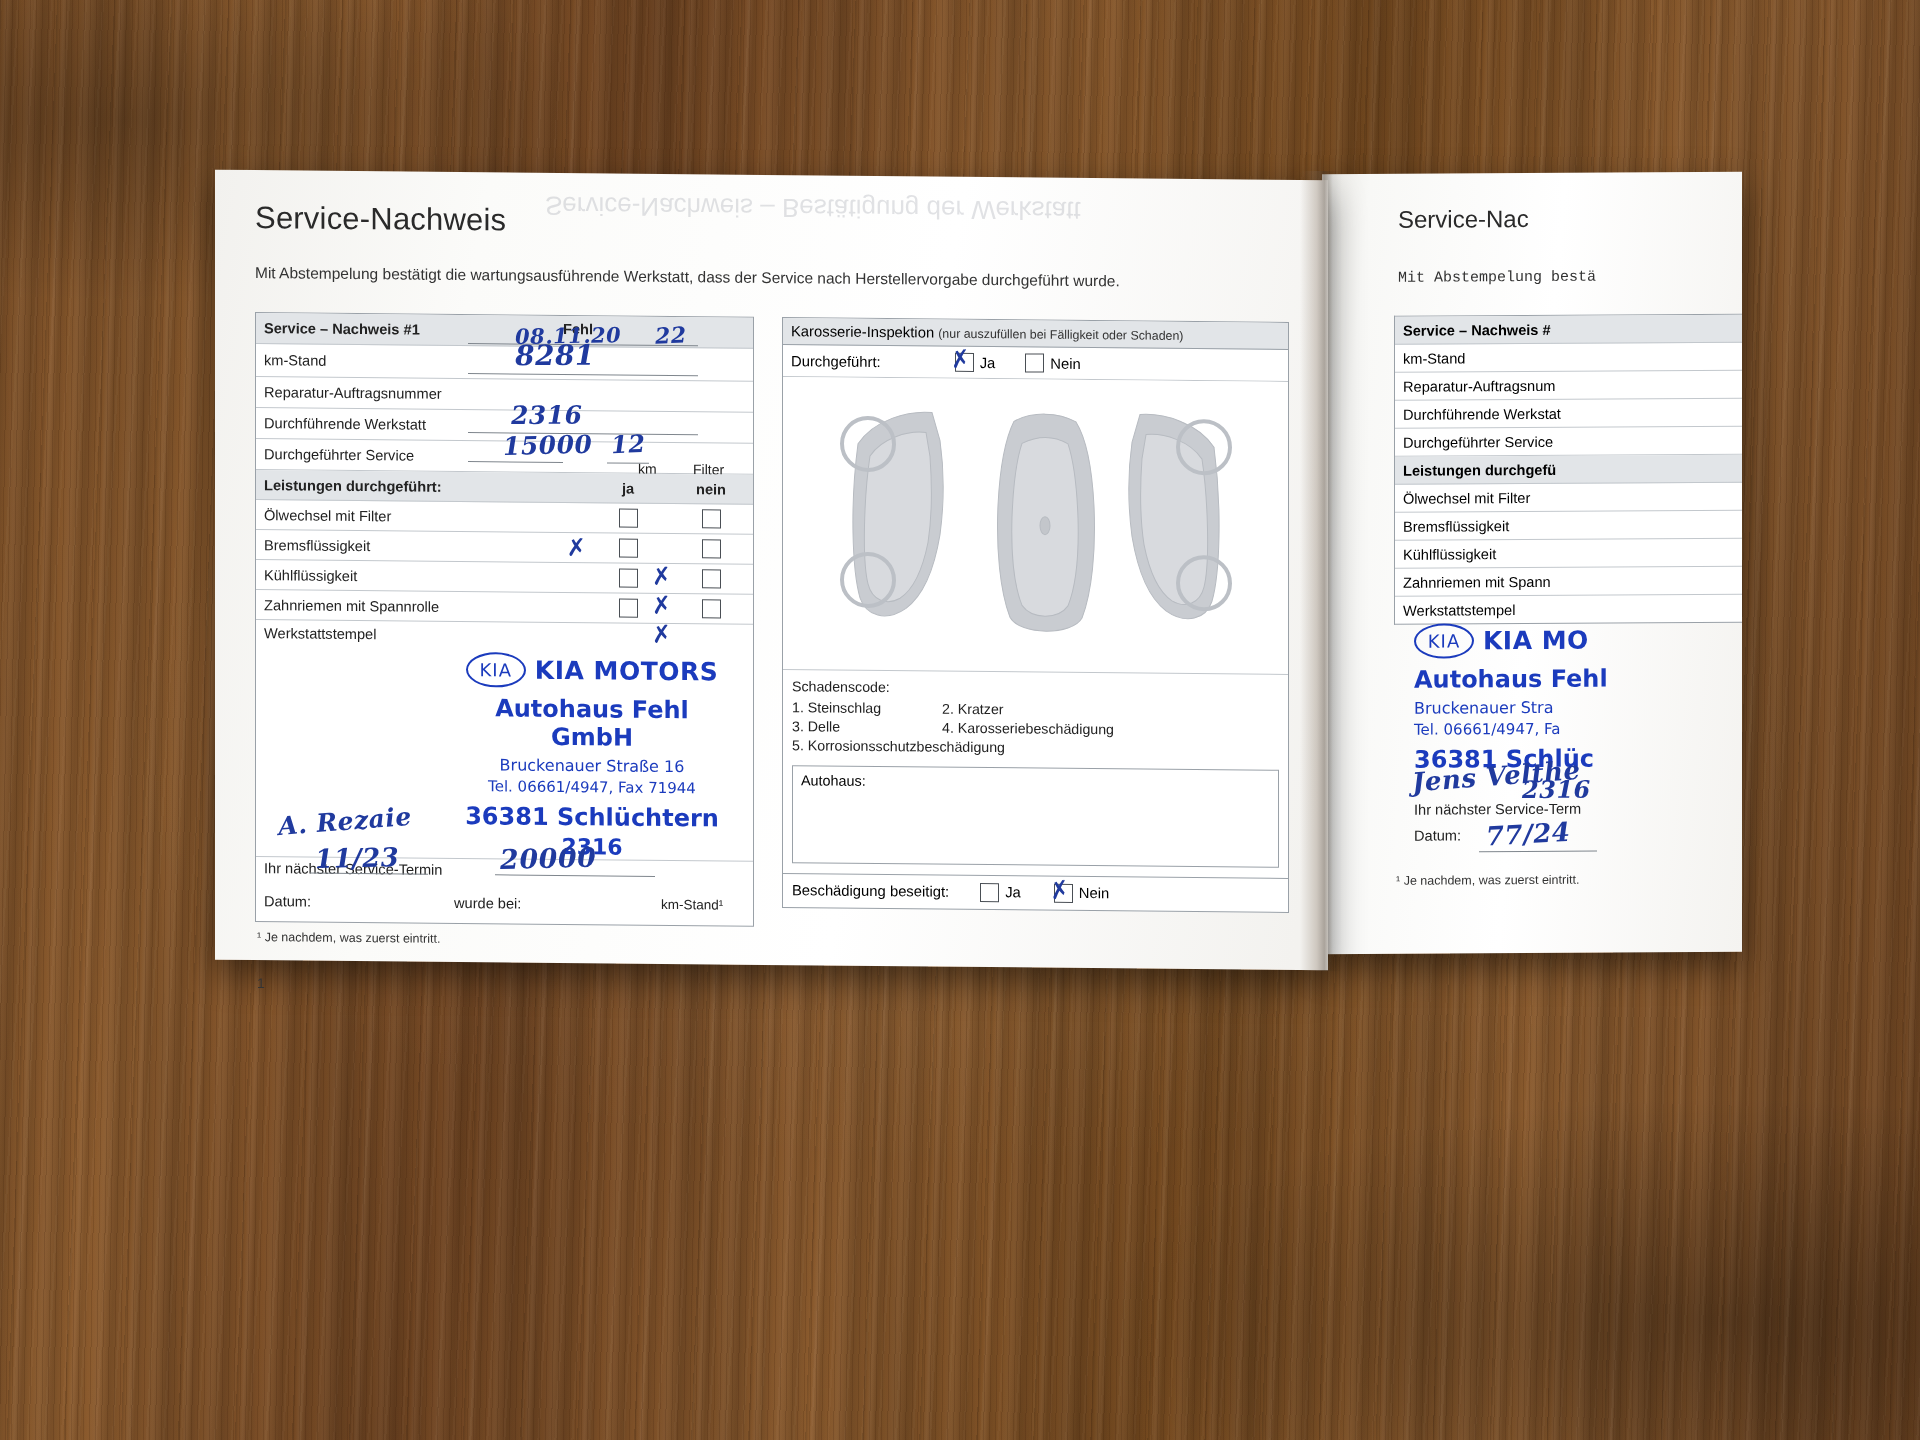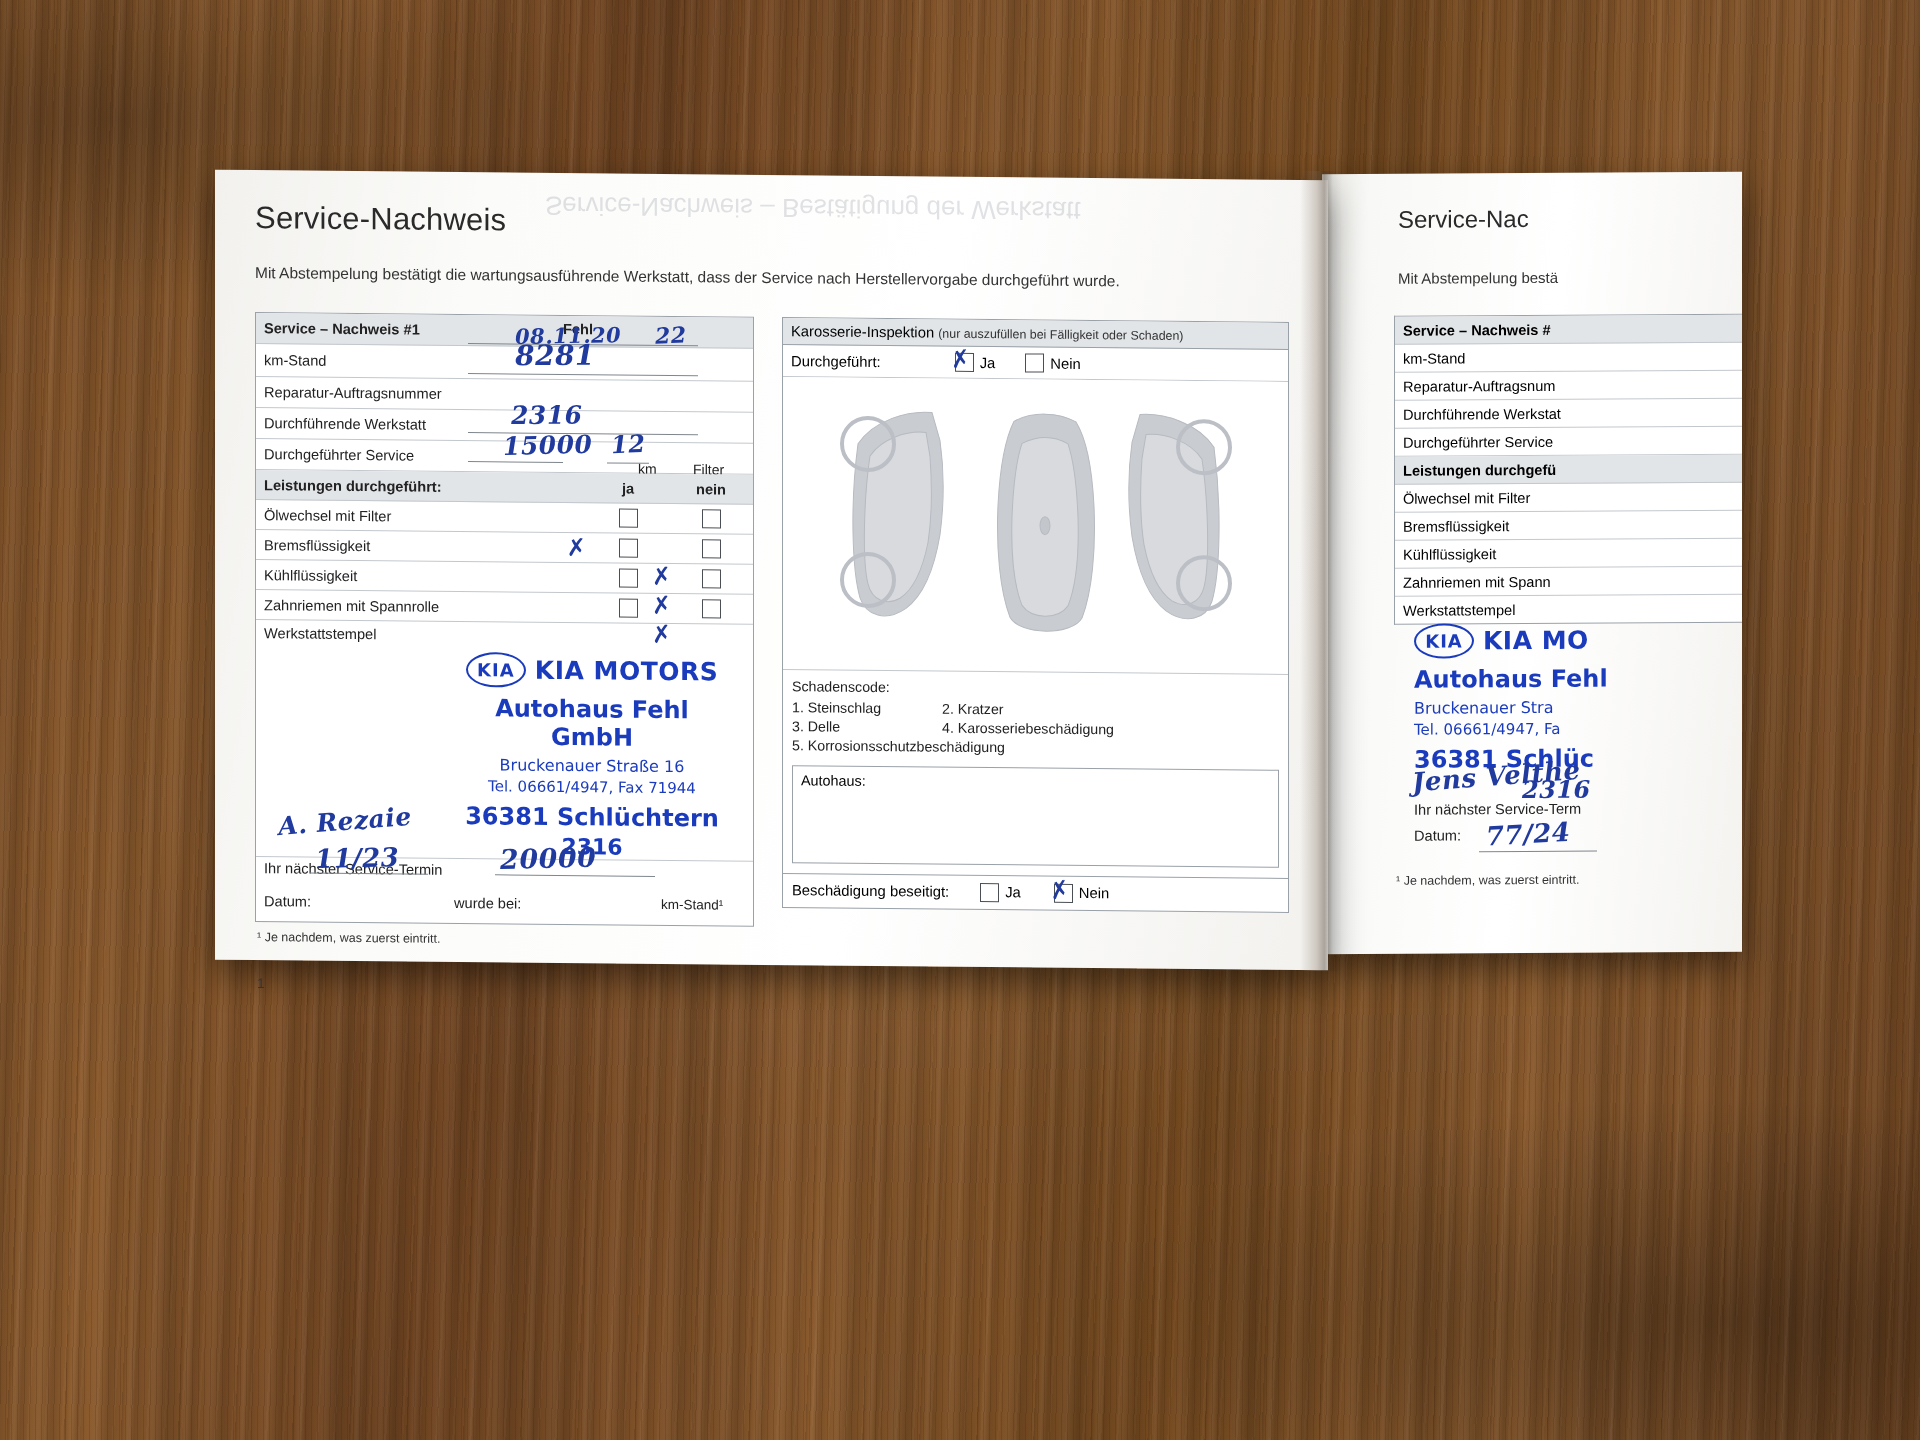--- a/index.html
+++ b/index.html
@@ -145,32 +145,32 @@
 
   
   .stamp{
     position:absolute;left:196px;top:30px;width:280px;text-align:center;color:#1b3bbd;
     font-family:"DejaVu Sans",sans-serif;
   }
   .stamp .logorow{display:flex;align-items:center;justify-content:center;gap:9px;}
   .kia-oval{
     width:56px;height:31px;border:2.4px solid #1b3bbd;border-radius:50%;
     display:flex;align-items:center;justify-content:center;
-    font-size:18px;font-weight:bold;letter-spacing:1px;color:#1b3bbd;
+    font-size:18px;font-weight:normal;letter-spacing:1px;color:#1b3bbd;
   }
   .stamp .kiamotors{font-size:25px;font-weight:bold;letter-spacing:.5px;}
   .stamp .ah{font-size:24px;font-weight:bold;margin-top:7px;}
   .stamp .addr{font-size:16px;margin-top:5px;}
   .stamp .tel{font-size:15px;margin-top:3px;}
   .stamp .plz{font-size:24px;font-weight:bold;margin-top:7px;}
   .stamp .nr{font-size:22px;font-weight:bold;margin-top:3px;}
 
   
   .rp-title{position:absolute;left:76px;top:32px;font-size:24px;color:#2a2a2a;white-space:nowrap;}
-  .rp-sub{position:absolute;left:76px;top:96px;font-size:15px;color:#333;white-space:nowrap;}
+  .rp-sub{position:absolute;left:76px;top:96px;font-size:15px;color:#333;white-space:nowrap;font-family:Liberation Mono, monospace;}
   .rp-tbl{position:absolute;left:72px;top:142px;width:420px;border:1px solid #9aa1a8;border-right:none;background:#fff;font-size:14.6px;}
   .rp-tbl .row .c1{padding:4px 8px;white-space:nowrap;}
   .rp-stamp{position:absolute;left:72px;top:450px;width:420px;height:230px;}
   .rp-foot{position:absolute;left:74px;top:700px;font-size:12.5px;color:#333;white-space:nowrap;}
 </style>
 </head>
 <body>
 
 <div class="desk"></div>
 <div class="grain"></div>

